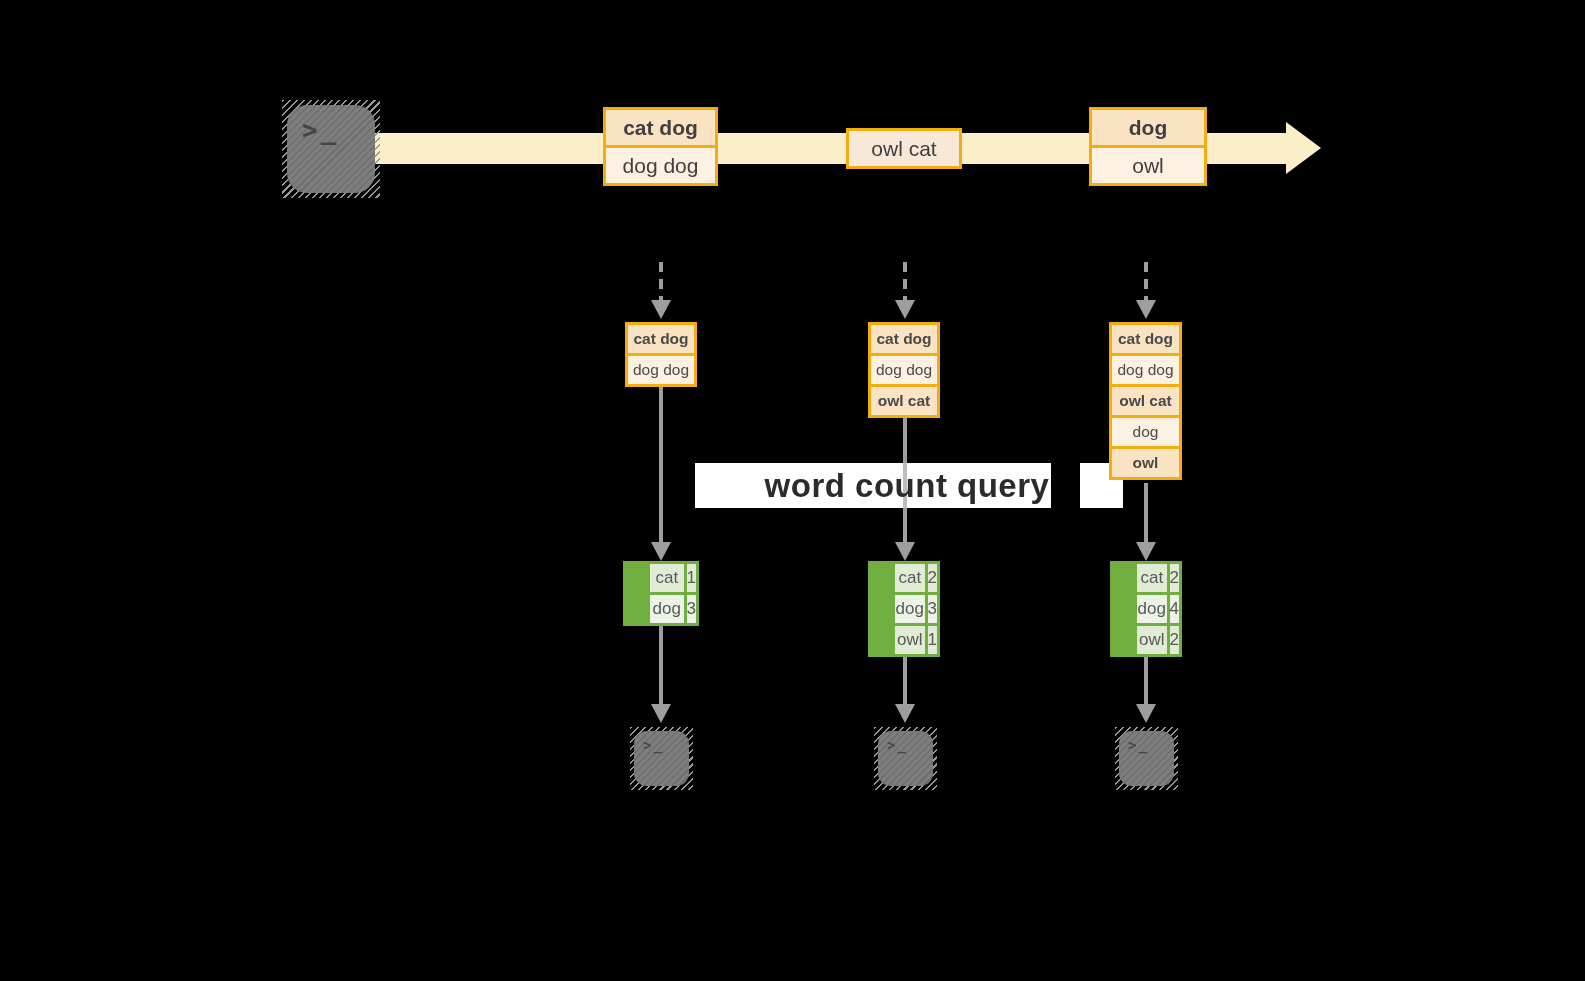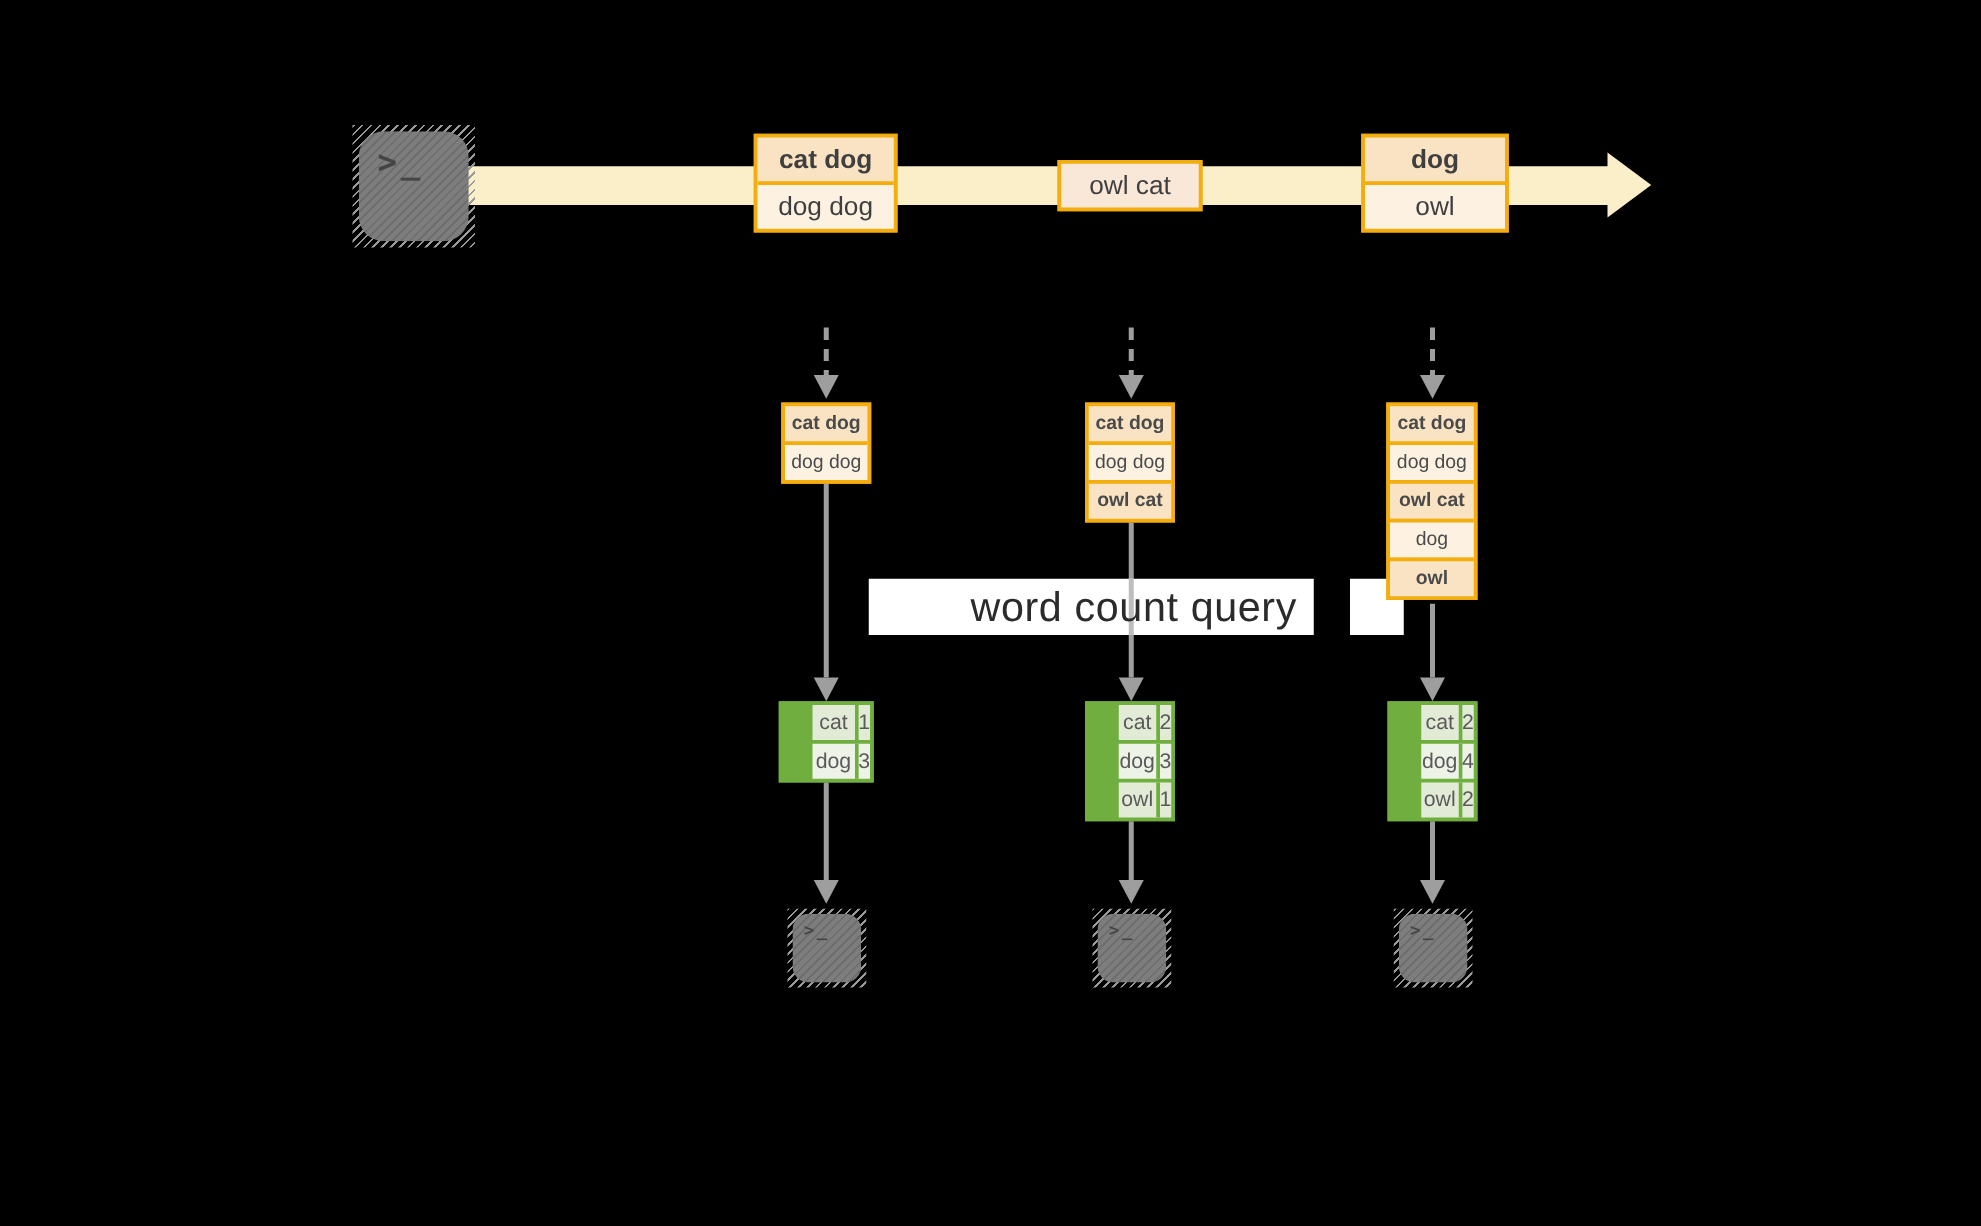--- a/index.html
+++ b/index.html
@@ -29,21 +29,21 @@
   .vline{width:4px;background:var(--gray);z-index:2;}
   .vdash{width:4px;z-index:2;
     background:repeating-linear-gradient(to bottom,var(--gray) 0 10px,transparent 10px 17px);}
   .ahead{width:0;height:0;z-index:2;
     border-left:10px solid transparent;border-right:10px solid transparent;
     border-top:19px solid var(--gray);}
 
   
   .banner{background:#fff;z-index:5;}
   .banner-label{z-index:6;height:45px;line-height:45px;text-align:center;
-    font-size:33px;font-weight:400;color:#2b2b2b;letter-spacing:.5px;}
+    font-size:33px;font-weight:700;color:#2b2b2b;letter-spacing:.5px;}
   .banner-cross{background:#bdbdbd;z-index:6;}
 
   
   .gtable{border:3px solid var(--green);box-sizing:border-box;background:var(--green);z-index:4;}
   .grow{display:flex;margin-left:24px;}
   .grow + .grow{border-top:3px solid var(--green);}
   .gcell{height:28px;line-height:28px;text-align:center;font-size:17px;color:#5a5a5a;}
   .gcell.word{width:44px;border-right:3px solid var(--green);}
   .gcell.num{flex:1;}
   .grow.dark .gcell{background:var(--green-dark);}

